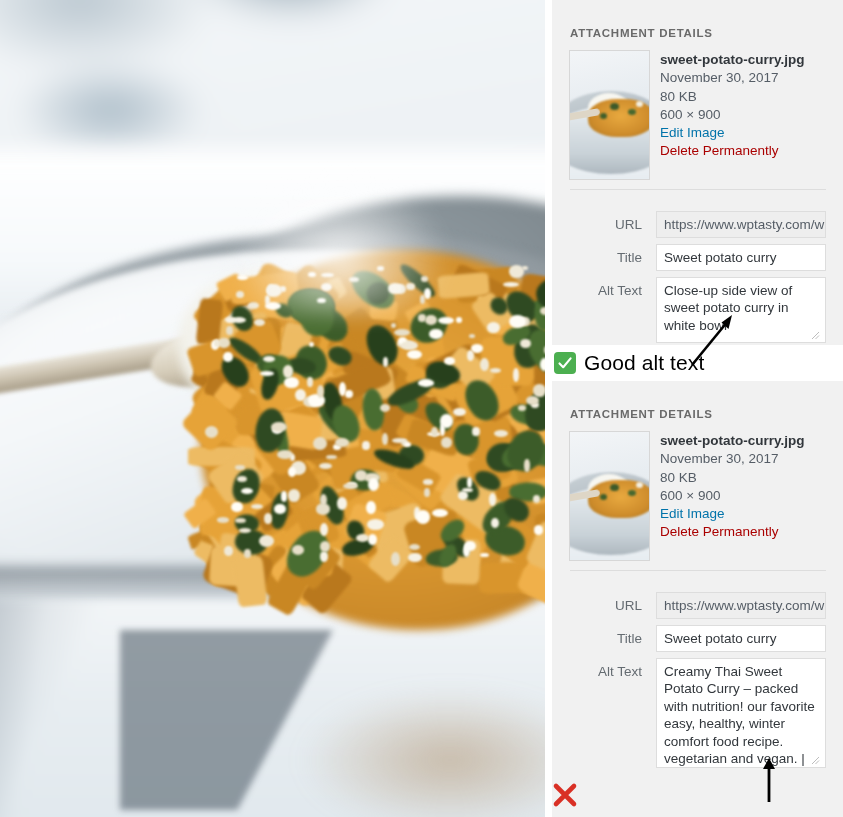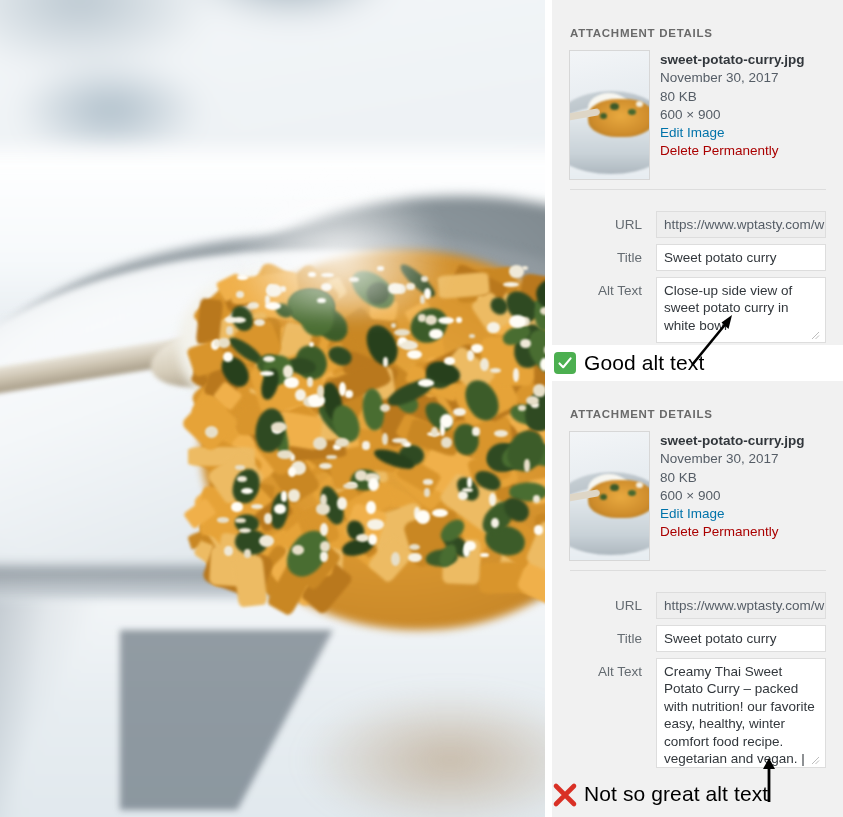--- a/index.html
+++ b/index.html
@@ -722,18 +722,17 @@
       <div class="fta" style="height:110px">Creamy Thai Sweet Potato Curry – packed with nutrition! our favorite easy, healthy, winter comfort food recipe. vegetarian and vegan. | pinchofyum.com</div>
       <svg class="rsz" style="left:259px;top:98px" viewBox="0 0 9 9">
         <path d="M8 1 L1 8 M8 4.5 L4.5 8" stroke="#888" stroke-width="1" fill="none"></path>
       </svg>
     </div>
   </div>
 
   <svg class="xmark" style="left:7px;top:782px" viewBox="0 0 26 26">
     <path d="M4 4 L22 22 M22 4 L4 22" stroke="#d93025" stroke-width="4.6" fill="none" stroke-linecap="round"></path>
   </svg>
-  <div class="anno" style="left:39px;top:782px">Not so great alt text</div>
   <svg class="arrow" style="left:216px;top:757px;width:16px;height:46px" viewBox="0 0 16 46">
     <path d="M8 45 L8 9" stroke="#000" stroke-width="2.8" fill="none"></path>
     <path d="M8 1 L2 12 L14 12 Z" fill="#000"></path>
   </svg>
 </div>
 
 </body></html>

